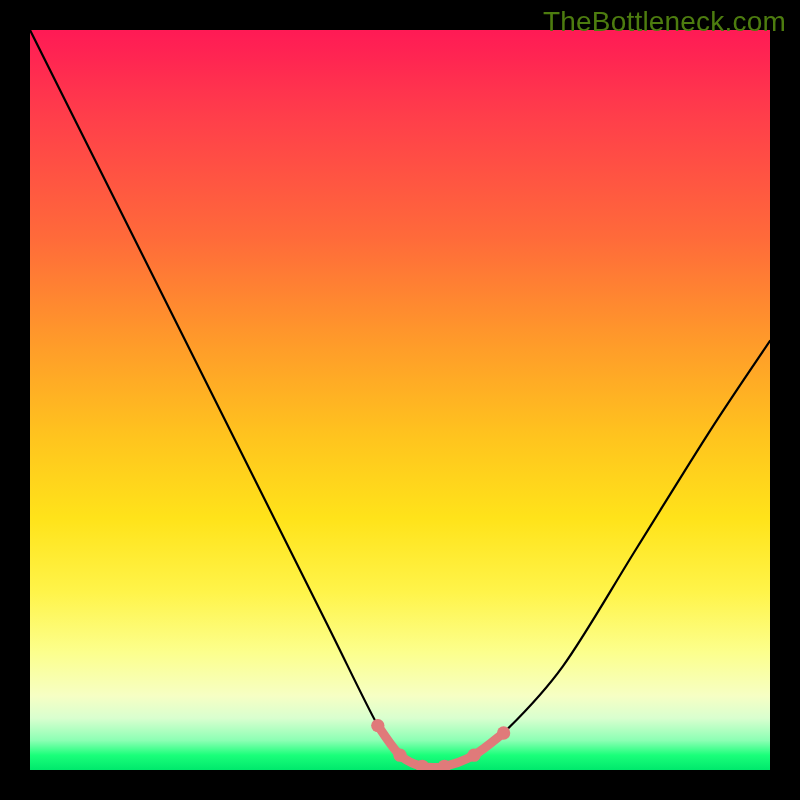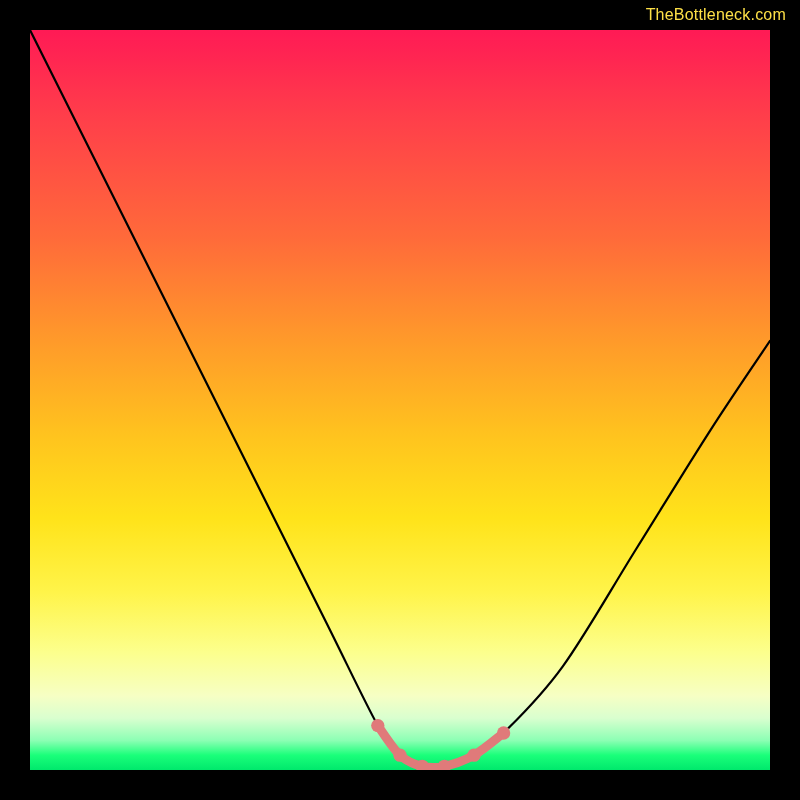--- a/index.html
+++ b/index.html
@@ -39,22 +39,22 @@
       #d9ffcf 93%,
       #8cffb4 96%,
       #1aff7a 98%,
       #00e86c 100%
     );
   }
   .watermark {
     position: absolute;
     top: 6px;
     right: 14px;
-    color: #fde047;
-    font-size: 16px;
+    color: #4d7c0f;
+    font-size: 28px;
     font-weight: 500;
     letter-spacing: 0.2px;
     user-select: none;
   }
   svg.curve {
     position: absolute;
     left: 0;
     top: 0;
     width: 740px;
     height: 740px;

